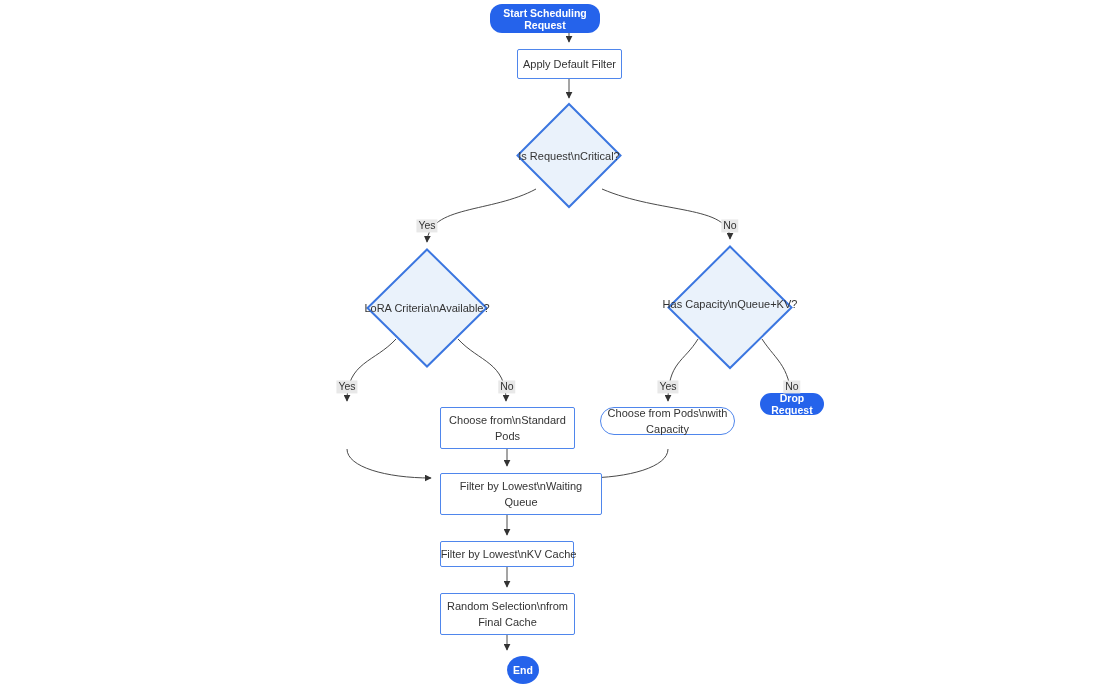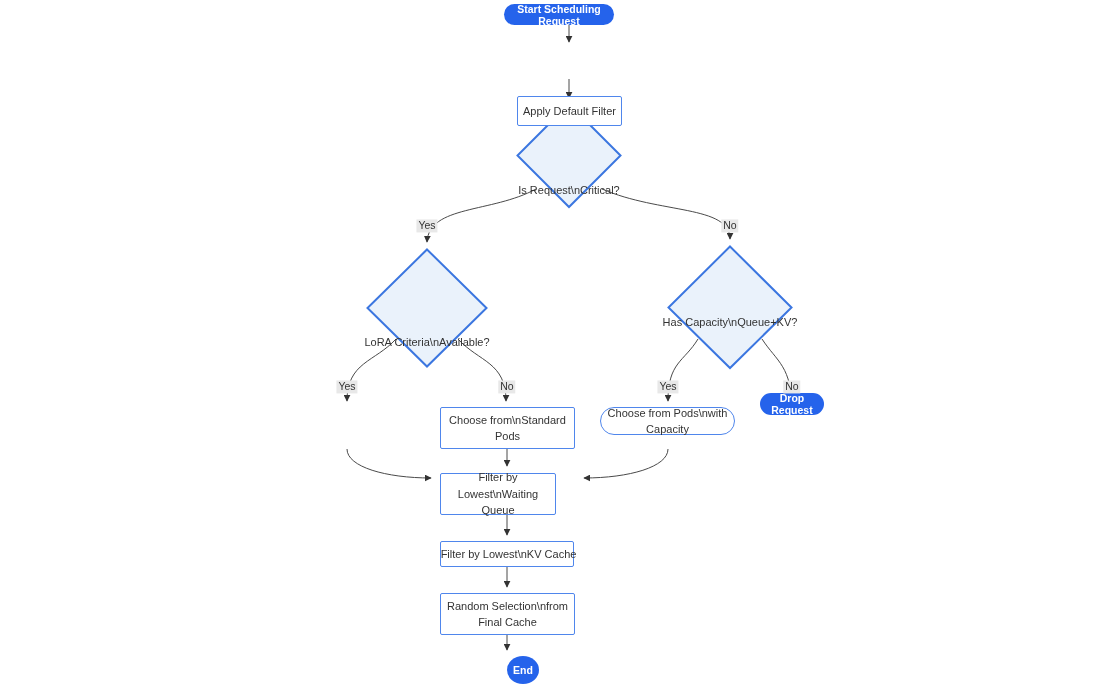--- a/index.html
+++ b/index.html
@@ -31,21 +31,20 @@
     text-align:center;
     border-radius:12px;
     box-sizing:border-box;
   }
   .node-circle{border-radius:50%;margin-left:16px;}
   .diamond-label{
     position:absolute;
     transform:translate(-50%,-50%);
     font-size:11px;color:#333333;
     white-space:nowrap;
-    margin-top:34px;
   }
   .edge-label{
     position:absolute;
     transform:translate(-50%,-50%);
     font-size:10.5px;color:#333333;
     background:#e8e8e8;
     padding:0 2px;line-height:1.25;
   }
 </style>
 </head>
@@ -77,44 +76,44 @@
       <path d="M507,635 L507,650" marker-end="url(#arrow)"></path>
     </g>
 
     <g fill="#eaf2fb" stroke="#3b76e0" stroke-width="2">
       <polygon points="569,104 620.5,155.5 569,207 517.5,155.5"></polygon>
       <polygon points="427,249.5 486.5,308 427,366.5 367.5,308"></polygon>
       <polygon points="730,246.5 791.5,307.5 730,368 668.5,307.5"></polygon>
     </g>
   </svg>
 
-  <div class="node-pill" style="left:504px;top:4px;width:110px;height:21px;text-align:center;">Start Scheduling Request</div>
+  <div class="node-pill" style="left:490px;top:4px;width:110px;height:29px;text-align:center;">Start Scheduling Request</div>
 
   <div class="node-pill" style="left:760px;top:393px;width:64px;height:22px;">Drop Request</div>
 
   <div class="node-pill node-circle" style="left:491px;top:656px;width:32px;height:28px;">End</div>
 
-  <div class="node-rect" style="left:517px;top:49px;width:105px;height:30px;margin-top:47px;">Apply Default Filter</div>
+  <div class="node-rect" style="left:517px;top:49px;width:105px;height:30px;">Apply Default Filter</div>
 
 
   <div class="node-rect" style="left:440px;top:407px;width:135px;height:42px;">Choose from\nStandard Pods</div>
 
   <div class="node-rect" style="left:600px;top:407px;width:135px;height:28px;border-radius:17px;">Choose from Pods\nwith Capacity</div>
 
-  <div class="node-rect" style="left:440px;top:473px;width:116px;height:42px;">Filter by Lowest\nWaiting Queue</div>
+  <div class="node-rect" style="left:440px;top:473px;width:162px;height:42px;">Filter by Lowest\nWaiting Queue</div>
 
   <div class="node-rect" style="left:440px;top:541px;width:134px;height:26px;white-space:nowrap;padding-left:8px;">Filter by Lowest\nKV Cache</div>
 
   <div class="node-rect" style="left:440px;top:593px;width:135px;height:42px;">Random Selection\nfrom Final Cache</div>
 
   <div class="diamond-label" style="left:569px;top:156px;">Is Request\nCritical?</div>
 
   <div class="diamond-label" style="left:427px;top:308px;">LoRA Criteria\nAvailable?</div>
 
-  <div class="diamond-label" style="left:730px;top:288px;">Has Capacity\nQueue+KV?</div>
+  <div class="diamond-label" style="left:730px;top:304px;">Has Capacity\nQueue+KV?</div>
 
   <div class="edge-label" style="left:427px;top:226px;">Yes</div>
 
   <div class="edge-label" style="left:730px;top:226px;">No</div>
 
   <div class="edge-label" style="left:347px;top:387px;">Yes</div>
 
   <div class="edge-label" style="left:507px;top:387px;">No</div>
 
   <div class="edge-label" style="left:668px;top:387px;">Yes</div>

